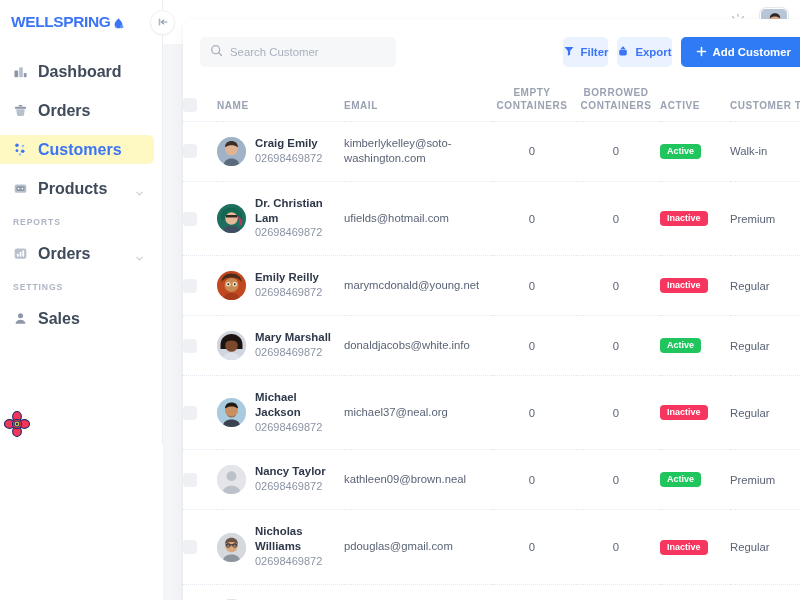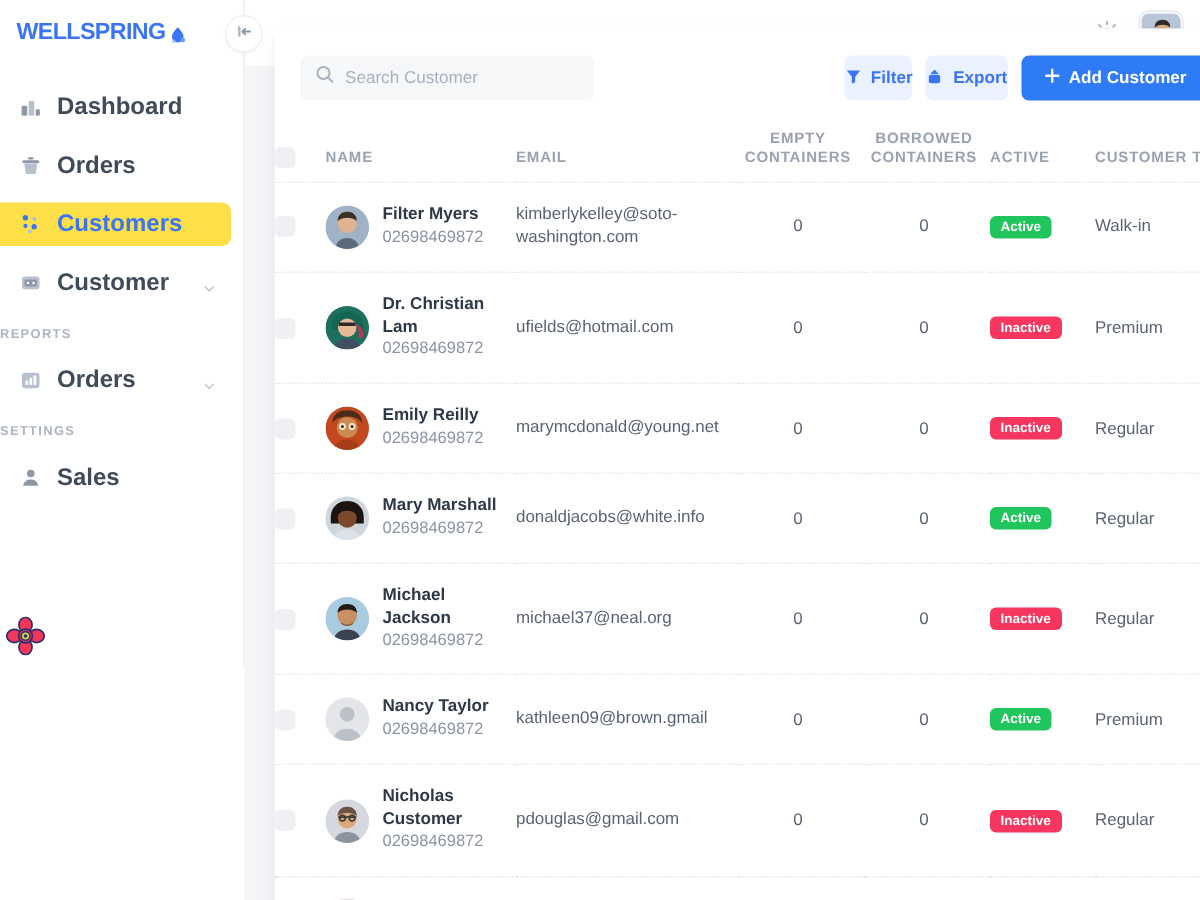--- a/index.html
+++ b/index.html
@@ -30,28 +30,28 @@
   .logo-mark { width: 13px; height: 14px; position: relative; top: 2px; }
 
   .nav { margin-top: 13px; }
   .nav-item {
     height: 29px; display: flex; align-items: center; gap: 10px;
     padding-left: 13px; margin: 0 8px 10px 0;
     border-radius: 0 6px 6px 0;
     color: #3f4a5a; font-size: 16px; font-weight: bold;
     cursor: pointer; position: relative;
   }
-  .nav-item.active { background: #fde047; color: #3b74f5; }
+  .nav-item.active { background: #fef9c3; color: #3b74f5; }
   .nav-ico { width: 15px; height: 15px; flex: 0 0 15px; display: block; }
   .nav-label { white-space: nowrap; }
   .chev { margin-left: auto; margin-right: 10px; width: 9px; height: 9px; opacity: .55; }
 
   .section-title {
     font-size: 8.6px; font-weight: bold; letter-spacing: 0.9px;
-    color: #aeb4c2; 
+    color: #aeb4c2; padding-left: 13px;
     margin-top: 14px; margin-bottom: 12px;
   }
 
   .flower { position: absolute; left: 4px; bottom: 7px; width: 26px; height: 26px; }
 
   
   .collapse-btn {
     position: absolute; left: 150px; top: 10px;
     width: 25px; height: 25px; border-radius: 50%;
     background: #ffffff; border: 1px solid #f0f1f4;
@@ -223,21 +223,21 @@
 
       <div class="nav-item">
         <span class="nav-ico">
           <svg viewBox="0 0 16 16" width="15" height="15">
             <rect x="1.8" y="3.6" width="12.4" height="9" rx="2" fill="#b9c0cd"></rect>
             <rect x="3.6" y="5.6" width="8.8" height="5" rx="1.2" fill="#8e97a8"></rect>
             <circle cx="6" cy="8.1" r=".9" fill="#ffffff"></circle>
             <circle cx="10" cy="8.1" r=".9" fill="#ffffff"></circle>
           </svg>
         </span>
-        <span class="nav-label">Customer</span>
+        <span class="nav-label">Products</span>
         <span class="chev">
           <svg viewBox="0 0 10 10" width="9" height="9">
             <path d="M2 3.6L5 6.6l3-3" fill="none" stroke="#9aa2b1" stroke-width="1.2" stroke-linecap="round" stroke-linejoin="round"></path>
           </svg>
         </span>
       </div>
 
       <div class="section-title">REPORTS</div>
 
       <div class="nav-item">
@@ -397,21 +397,21 @@
               <div class="namecell">
                 <span class="avatar">
                   <svg viewBox="0 0 29 29">
                       <rect width="29" height="29" fill="#9fb2c6"></rect>
                     <circle cx="14.5" cy="12" r="6.4" fill="#e0b392"></circle>
                     <path d="M8.1 10.3c0-4 2.8-6.2 6.4-6.2s6.4 2.2 6.4 6.2c-2-1.5-4-2.1-6.4-2.1s-4.4.6-6.4 2.1z" fill="#3b2f27"></path>
                     <path d="M6.4 29c.6-5.1 4-7.4 8.1-7.4s7.5 2.3 8.1 7.4z" fill="#5b6b7d"></path>
                     </svg>
                 </span>
                 <span>
-                  <span class="nm">Filter Myers</span><br>
+                  <span class="nm">Craig Emily</span><br>
                   <span class="ph">02698469872</span>
                 </span>
               </div>
             </td>
             <td class="email">kimberlykelley@soto-washington.com</td>
             <td class="center num">0</td>
             <td class="center num">0</td>
             <td>
               <span class="badge active">Active</span>
             </td>
@@ -554,21 +554,21 @@
                     <circle cx="14.5" cy="11.2" r="4.9" fill="#bcc0c8"></circle>
                     <path d="M4.9 29c.8-5.6 4.8-8.2 9.6-8.2s8.8 2.6 9.6 8.2z" fill="#bcc0c8"></path>
                     </svg>
                 </span>
                 <span>
                   <span class="nm">Nancy Taylor</span><br>
                   <span class="ph">02698469872</span>
                 </span>
               </div>
             </td>
-            <td class="email">kathleen09@brown.gmail</td>
+            <td class="email">kathleen09@brown.neal</td>
             <td class="center num">0</td>
             <td class="center num">0</td>
             <td>
               <span class="badge active">Active</span>
             </td>
             <td class="type">Premium</td>
           </tr>
 
           <tr>
             <td class="td-pad-l">
@@ -581,21 +581,21 @@
                       <rect width="29" height="29" fill="#d5d8dd"></rect>
                     <circle cx="14.5" cy="12.8" r="6.4" fill="#d9a87d"></circle>
                     <path d="M8.1 11c0-4 2.8-6.2 6.4-6.2s6.4 2.2 6.4 6.2c-2-1.5-4-2.1-6.4-2.1s-4.4.6-6.4 2.1z" fill="#6a5344"></path>
                     <rect x="8.4" y="11.2" width="12.2" height="1.2" rx=".6" fill="#3a3a3a"></rect>
                     <circle cx="11.3" cy="12.4" r="1.9" fill="none" stroke="#3a3a3a" stroke-width="1"></circle>
                     <circle cx="17.7" cy="12.4" r="1.9" fill="none" stroke="#3a3a3a" stroke-width="1"></circle>
                     <path d="M5.4 29c.7-5 4.3-7.4 9.1-7.4s8.4 2.4 9.1 7.4z" fill="#8e949e"></path>
                     </svg>
                 </span>
                 <span>
-                  <span class="nm">Nicholas Customer</span><br>
+                  <span class="nm">Nicholas Williams</span><br>
                   <span class="ph">02698469872</span>
                 </span>
               </div>
             </td>
             <td class="email">pdouglas@gmail.com</td>
             <td class="center num">0</td>
             <td class="center num">0</td>
             <td>
               <span class="badge inactive">Inactive</span>
             </td>

